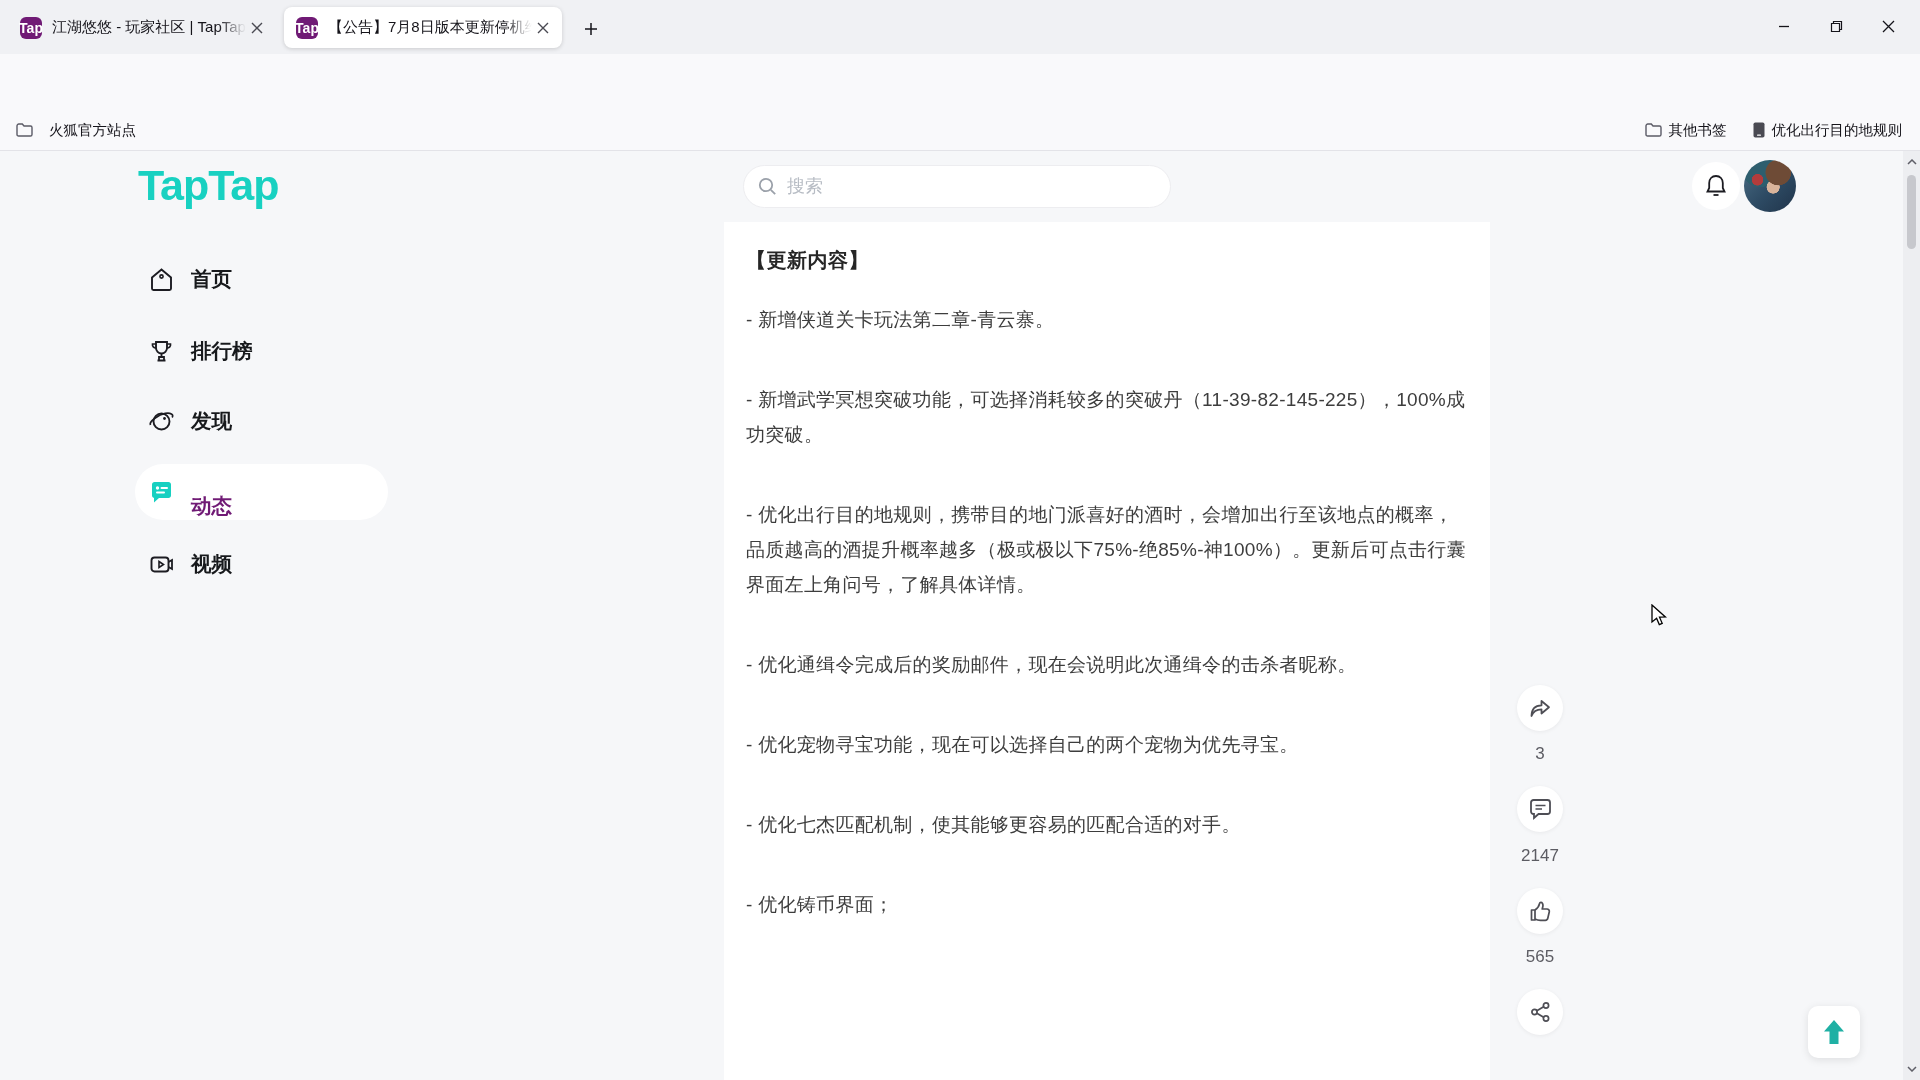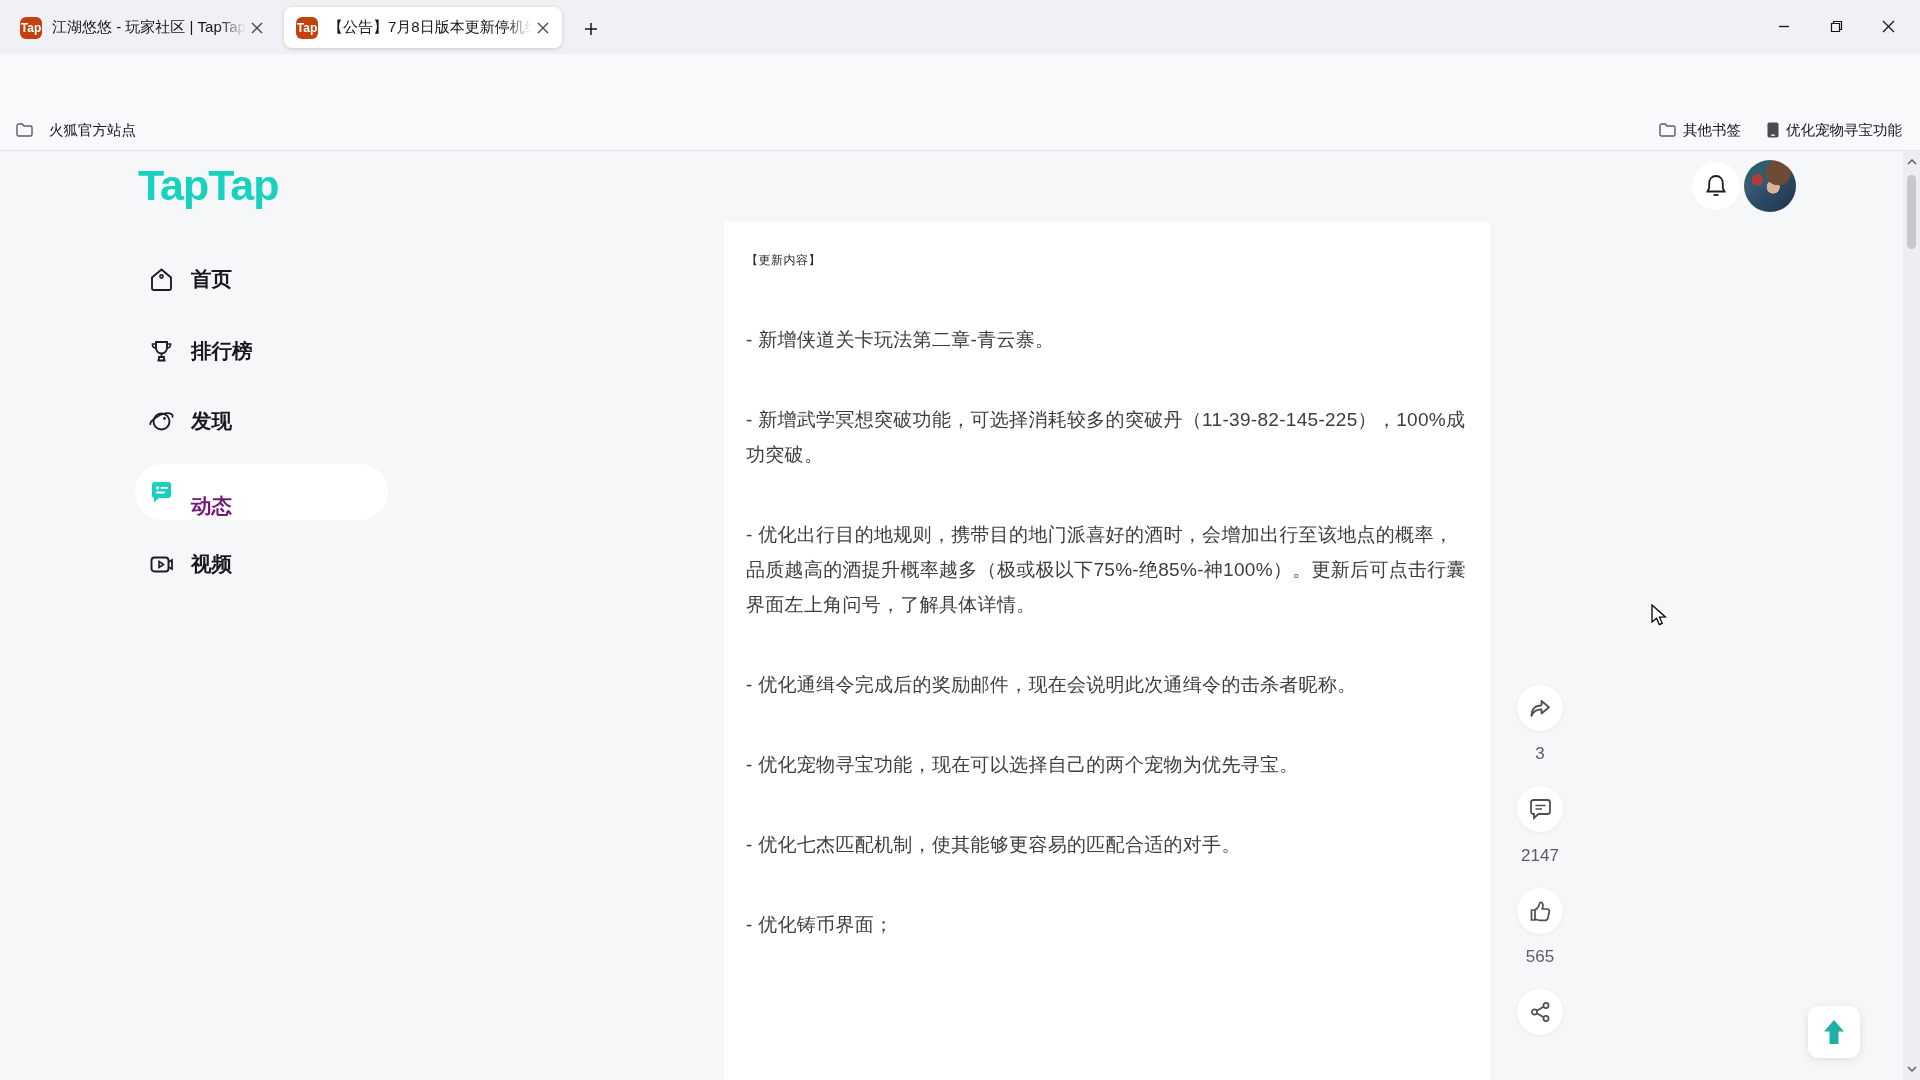--- a/index.html
+++ b/index.html
@@ -5,21 +5,21 @@
   * { margin:0; padding:0; box-sizing:border-box; }
   html,body { width:1920px; height:1080px; overflow:hidden; }
   body { font-family:"Liberation Sans", sans-serif; background:#f6f7f9; position:relative; }
   svg { display:block; }
 
   
   .tabbar { position:absolute; left:0; top:0; width:1920px; height:54px; background:#f0f1f4; }
   .tab { position:absolute; top:7px; height:41px; border-radius:8px; display:flex; align-items:center; padding:0 8px 0 12px; }
   .tab.inactive { left:8px; width:268px; }
   .tab.active { left:284px; width:278px; background:#ffffff; box-shadow:0 1px 4px rgba(0,0,0,.16); }
-  .favicon { width:22px; height:22px; border-radius:6px; background:#c2410c; color:#fff; font-size:12px; font-weight:bold;
+  .favicon { width:22px; height:22px; border-radius:6px; background:#701a75; color:#fff; font-size:14px; font-weight:bold;
              display:flex; align-items:center; justify-content:center; flex:0 0 22px; }
   .tab-title { flex:1; margin-left:10px; font-size:15px; color:#15141a; white-space:nowrap; overflow:hidden; position:relative; }
   .tab-fade { position:absolute; right:0; top:0; bottom:0; width:28px; }
   .tab.inactive .tab-fade { background:linear-gradient(to right, rgba(240,241,244,0), #f0f1f4); }
   .tab.active .tab-fade { background:linear-gradient(to right, rgba(255,255,255,0), #fff); }
   .tab-close { width:22px; height:22px; border-radius:4px; display:flex; align-items:center; justify-content:center; color:#4a4a52; }
   .newtab-btn { position:absolute; left:576px; top:16px; width:30px; height:26px; display:flex; align-items:center; justify-content:center; color:#15141a; }
   .win-controls { position:absolute; right:6px; top:0; height:52px; display:flex; align-items:center; }
   .win-btn { width:52px; height:40px; display:flex; align-items:center; justify-content:center; color:#15141a; }
 
@@ -60,21 +60,21 @@
               radial-gradient(circle at 26% 38%, #b23c3c 0 11%, rgba(0,0,0,0) 12%),
               radial-gradient(circle at 30% 20%, #2e5e6e 0 30%, rgba(0,0,0,0) 31%),
               linear-gradient(135deg, #4a6d85 0%, #2d4a63 55%, #20344a 100%); }
 
   .active-pill { position:absolute; left:127px; top:313px; width:253px; height:56px; border-radius:28px; background:#fff; }
   .side-item { position:absolute; left:140px; display:flex; align-items:center; gap:16px; height:36px; }
   .side-label { font-size:20.5px; font-weight:700; color:#17191c; }
   .side-item.active .side-label { color:#701a75;margin-top:28px; }
 
   .card { position:absolute; left:716px; top:71px; width:766px; height:858px; background:#fff; padding:24px 22px 0; overflow:hidden; }
-  .card h2 { font-size:12px; font-weight:400; color:#262626; line-height:28px; margin-bottom:48px; letter-spacing:.5px; }
+  .card h2 { font-size:20px; font-weight:700; color:#262626; line-height:28px; margin-bottom:28px; letter-spacing:.5px; }
   .card p { font-size:19px; line-height:35px; color:#3d3d3d; margin-bottom:45px; letter-spacing:.3px; }
 
   .rail-btn { position:absolute; left:1509px; width:46px; height:46px; border-radius:50%; background:#fff;
               box-shadow:0 1px 4px rgba(0,0,0,.06); display:flex; align-items:center; justify-content:center; color:#4e4e55; }
   .rail-count { position:absolute; left:1502px; width:60px; text-align:center; font-size:17px; color:#5c5c63; }
 
   .back-top { position:absolute; left:1800px; top:855px; width:52px; height:52px; border-radius:10px; background:#fff;
               box-shadow:0 2px 8px rgba(0,0,0,.10); display:flex; align-items:center; justify-content:center; }
 
   
@@ -244,29 +244,36 @@
       <svg width="17" height="14" viewBox="0 0 17 14">
           <path d="M1 3 C1 2 1.8 1 2.8 1 H6.3 L8 3 H14.5 C15.5 3 16 3.7 16 4.6 V11.4 C16 12.4 15.4 13 14.4 13 H2.6 C1.6 13 1 12.4 1 11.4 Z" fill="none" stroke="#5b5b66" stroke-width="1.4"></path>
         </svg>
       <span>其他书签</span>
     </span>
     <span class="bm-item">
       <svg width="12" height="16" viewBox="0 0 12 16">
           <rect x="0.5" y="0.5" width="11" height="15" rx="1.8" fill="#4a4a52"></rect>
           <rect x="4" y="12.6" width="4" height="1.2" rx="0.6" fill="#fff"></rect>
         </svg>
-      <span>优化宠物寻宝功能</span>
+      <span>优化出行目的地规则</span>
     </span>
   </span>
 </div>
 
 <div id="page">
 
   <div class="logo">TapTap</div>
 
+  <div class="searchbar">
+    <svg width="19" height="19" viewBox="0 0 19 19">
+        <circle cx="8" cy="8" r="6.2" fill="none" stroke="#9ba1aa" stroke-width="1.8"></circle>
+        <path d="M12.8 12.8 L17.2 17.2" stroke="#9ba1aa" stroke-width="1.8"></path>
+      </svg>
+    <input placeholder="搜索" style="">
+  </div>
 
   <div class="bell-btn">
     <svg width="22" height="24" viewBox="0 0 22 24">
         <path d="M11 2 C6.8 2 4.2 5 4.2 9 V14 L2.5 17.5 H19.5 L17.8 14 V9 C17.8 5 15.2 2 11 2 Z" fill="none" stroke="#1c1c22" stroke-width="1.8"></path>
         <path d="M8.5 21 H13.5" stroke="#1c1c22" stroke-width="1.8"></path>
       </svg>
   </div>
   <div class="avatar"></div>
 
   <div class="active-pill"></div>

